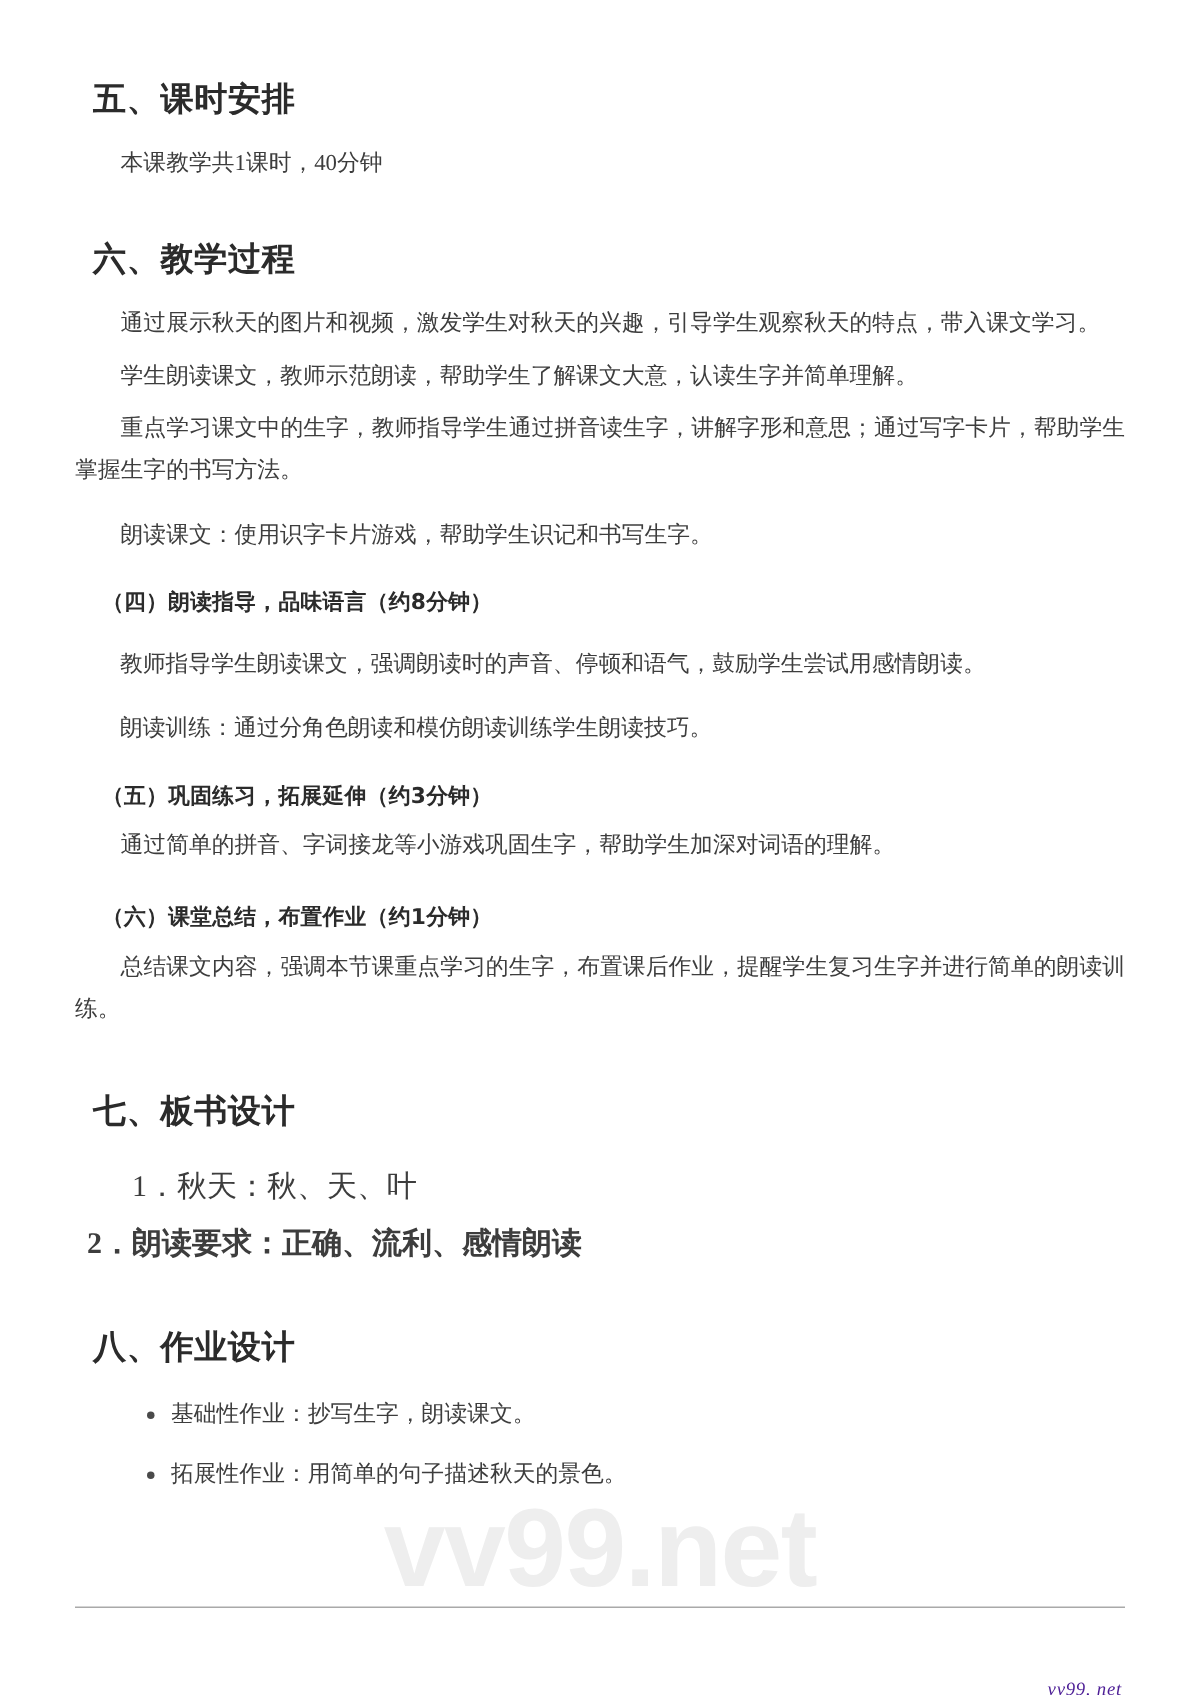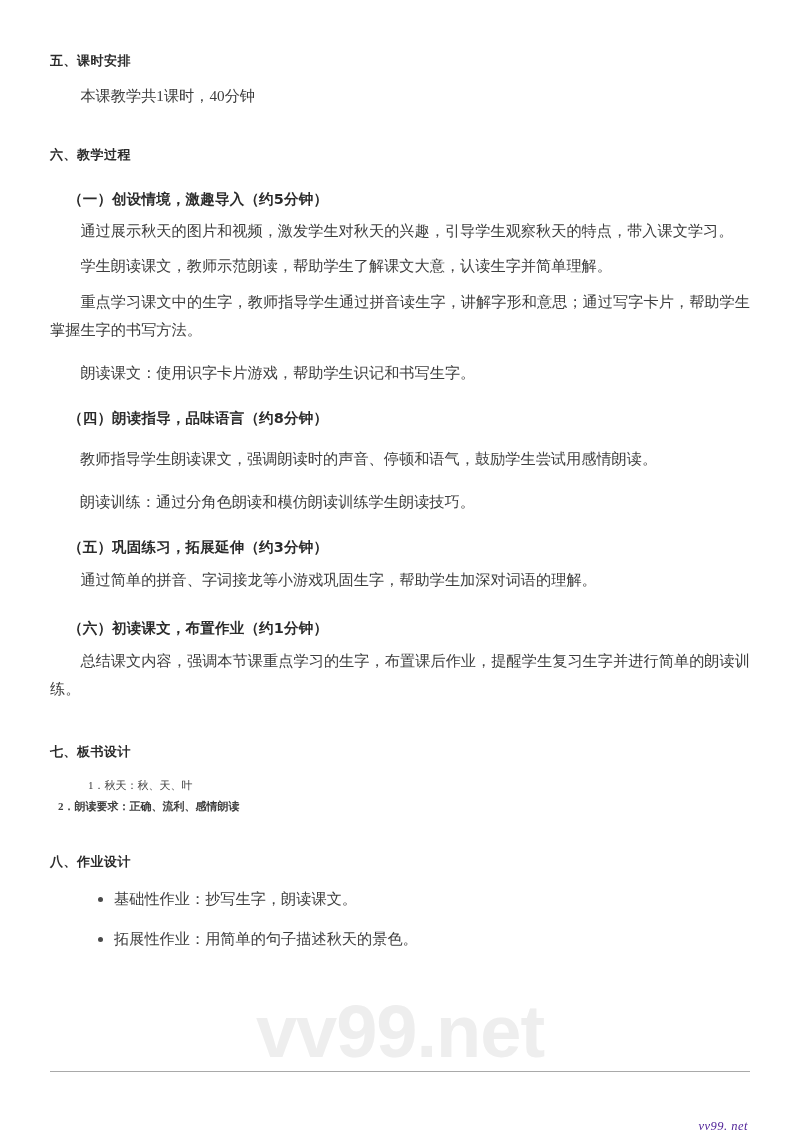--- a/index.html
+++ b/index.html
@@ -43,23 +43,23 @@
   .content {
     position: relative;
     z-index: 2;
     padding: 0 50px;
   }
 
   
   .sec-heading {
     font-family: "DejaVu Sans", "Liberation Sans", sans-serif;
     font-weight: bold;
-    font-size: 13px;
+    font-size: 22px;
     color: #2b2b2b;
-    margin: 0;
+    margin: 12px;
     padding: 0;
     letter-spacing: 0.5px;
     line-height: 1.4;
   }
   .sec-5  { margin-top: 52px; }
   .sec-6  { margin-top: 36px; }
   .sec-7  { margin-top: 40px; }
   .sec-8  { margin-top: 36px; }
 
   
@@ -94,21 +94,21 @@
   }
 
   
   .para.lead { margin-top: 12px; }
 
   
   .olist {
     margin: 14px 0 0 0;
     padding: 0;
     list-style: none;
-    font-size: 11px;
+    font-size: 20px;
     line-height: 1.9;
     color: #3d3d3d;
   }
   .olist li {
     display: block;
     white-space: pre;
   }
   .olist li.ind-deep { padding-left: 38px; }
   .olist li.ind-flat { padding-left:  8px; font-weight: bold; }
 
@@ -167,36 +167,35 @@
 
   <div class="watermark">vv99.net</div>
 
   <div class="content">
 
     <h2 class="sec-heading sec-5">五、课时安排</h2>
     <p class="para lead">本课教学共1课时，40分钟</p>
 
     <h2 class="sec-heading sec-6">六、教学过程</h2>
 
-    <h3 class="sub-heading sub-gap">（一）创设情境，激趣导入（约5分钟）</h3>
     <p class="para">通过展示秋天的图片和视频，激发学生对秋天的兴趣，引导学生观察秋天的特点，带入课文学习。</p>
 
     <p class="para">学生朗读课文，教师示范朗读，帮助学生了解课文大意，认读生字并简单理解。</p>
 
     <p class="para">重点学习课文中的生字，教师指导学生通过拼音读生字，讲解字形和意思；通过写字卡片，帮助学生掌握生字的书写方法。</p>
     <p class="para gap">朗读课文：使用识字卡片游戏，帮助学生识记和书写生字。</p>
 
     <h3 class="sub-heading sub-gap-sm">（四）朗读指导，品味语言（约8分钟）</h3>
     <p class="para flush tight">教师指导学生朗读课文，强调朗读时的声音、停顿和语气，鼓励学生尝试用感情朗读。</p>
     <p class="para flush gap">朗读训练：通过分角色朗读和模仿朗读训练学生朗读技巧。</p>
 
     <h3 class="sub-heading sub-gap-sm">（五）巩固练习，拓展延伸（约3分钟）</h3>
     <p class="para">通过简单的拼音、字词接龙等小游戏巩固生字，帮助学生加深对词语的理解。</p>
 
-    <h3 class="sub-heading sub-gap">（六）初读课文，布置作业（约1分钟）</h3>
+    <h3 class="sub-heading sub-gap">（六）课堂总结，布置作业（约1分钟）</h3>
     <p class="para">总结课文内容，强调本节课重点学习的生字，布置课后作业，提醒学生复习生字并进行简单的朗读训练。</p>
 
     <h2 class="sec-heading sec-7">七、板书设计</h2>
     <ul class="olist">
       <li class="ind-deep">1．秋天：秋、天、叶</li>
       <li class="ind-flat">2．朗读要求：正确、流利、感情朗读</li>
     </ul>
 
     <h2 class="sec-heading sec-8">八、作业设计</h2>
     <ul class="blist">

